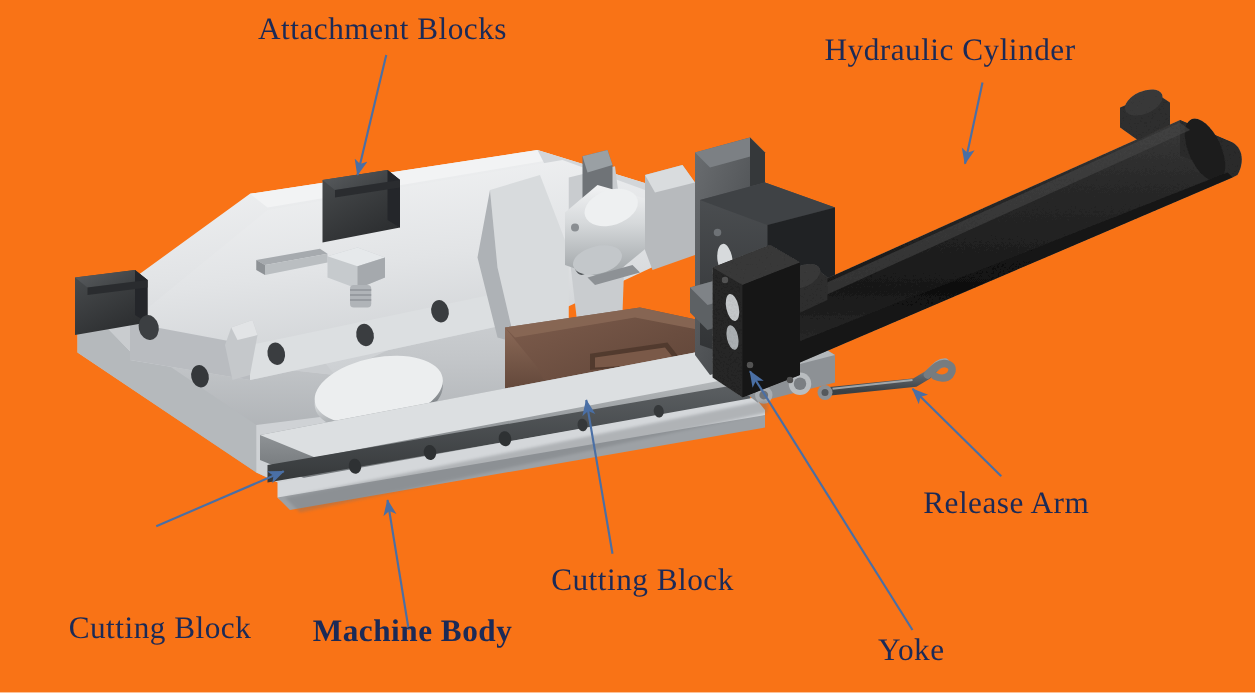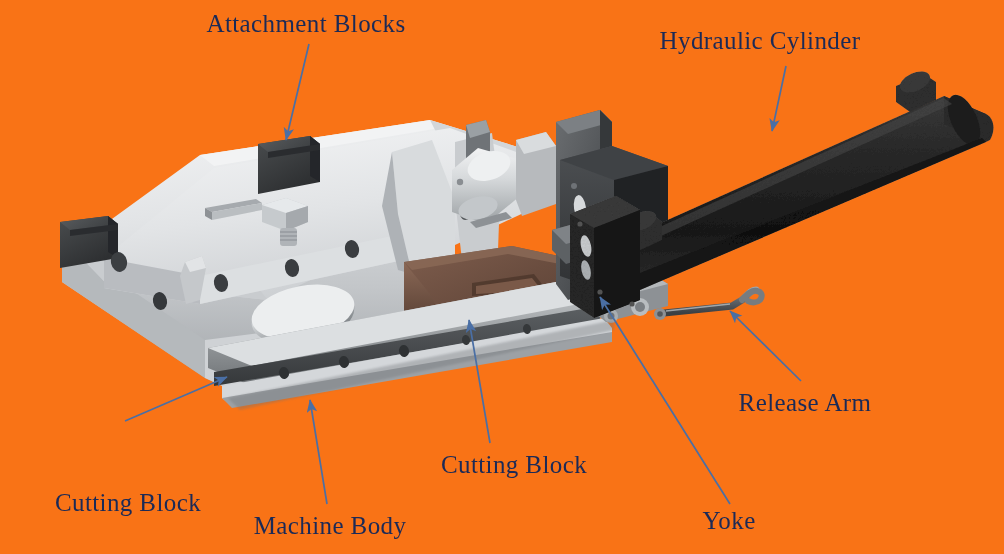--- a/index.html
+++ b/index.html
@@ -330,17 +330,17 @@
 
   <div class="label" style="left:654px;top:26px;width:212px;">Hydraulic Cylinder</div>
 
   <div class="label two-line" style="left:46px;top:428px;width:164px;">
     <div>Cutting Block</div>
     
   </div>
 
   <div class="label" style="left:439px;top:450px;width:150px;">Cutting Block</div>
 
-  <div class="label" style="left:247px;top:511px;width:166px;">Machine Body</div>
+  <div class="label" style="left:247px;top:491px;width:166px;font-weight:bold;">Machine Body</div>
 
   <div class="label" style="left:700px;top:506px;width:58px;">Yoke</div>
 
 </div>
 
 </body></html>

